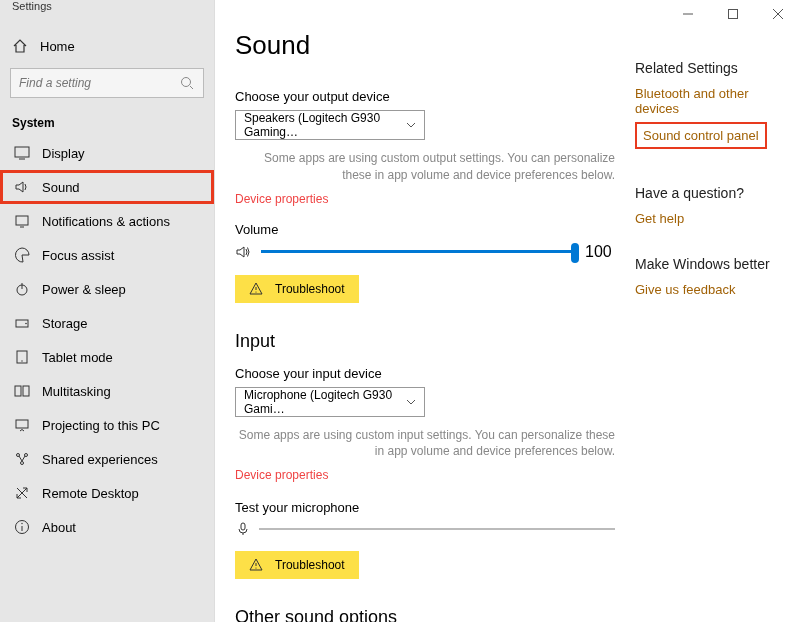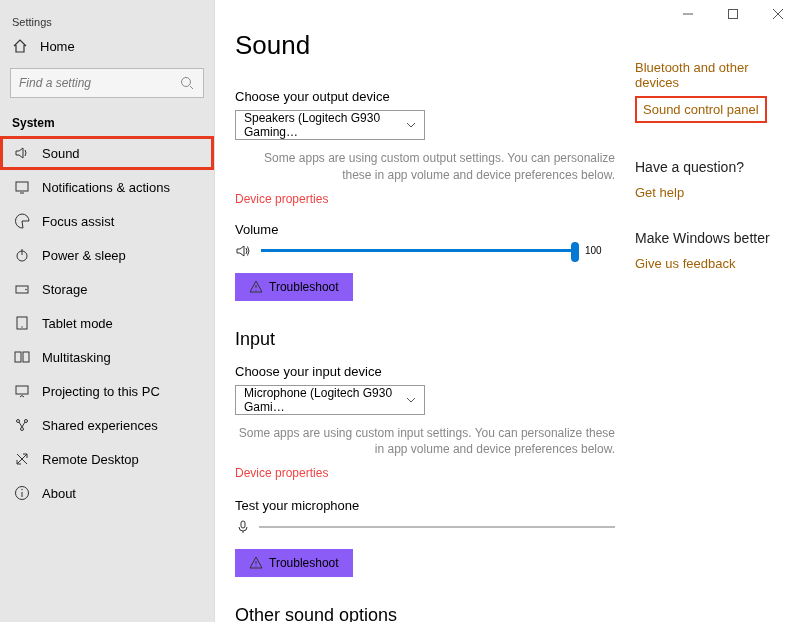--- a/index.html
+++ b/index.html
@@ -22,21 +22,21 @@
 .win-btn {
   width: 45px;
   display: flex;
   align-items: center;
   justify-content: center;
   color: #555;
   font-size: 11px;
 }
 .app-title {
   position: absolute;
-  top: 16px;
+  top: 0;
   left: 12px;
   font-size: 11px;
   color: #333;
 }
 .container {
   display: flex;
   height: 100%;
 }
 .sidebar {
   width: 215px;
@@ -158,31 +158,31 @@
 .slider-thumb {
   position: absolute;
   right: -4px;
   top: -7px;
   width: 8px;
   height: 20px;
   border-radius: 4px;
   background: #0078d4;
 }
 .vol-value {
-  font-size: 10px;
+  font-size: 16px;
   width: 30px;
 }
 .btn-grey {
-  background: #8b5cf6;
+  background: #fde047;
   border: none;
   padding: 7px 14px;
   font-size: 12px;
   display: inline-flex;
   align-items: flex-end;
-  gap: 6px;
+  gap: 12px;
   cursor: pointer;
 }
 h2.subhead {
   font-size: 18px;
   font-weight: 400;
   margin: 28px 0 14px 0;
 }
 .mic-row {
   display: flex;
   align-items: center;
@@ -254,20 +254,29 @@
       <span class="icon">
         <svg width="14" height="14" viewBox="0 0 14 14">
             <circle cx="6" cy="6" r="4.5" fill="none" stroke="#888"></circle>
             <line x1="10" y1="10" x2="13" y2="13" stroke="#888"></line>
           </svg>
       </span>
     </div>
 
     <div class="group-title">System</div>
 
+    <div class="nav-item">
+      <span class="icon">
+          <svg width="16" height="16" viewBox="0 0 16 16">
+            <rect x="1" y="2" width="14" height="10" fill="none" stroke="#333"></rect>
+            <line x1="5" y1="14" x2="11" y2="14" stroke="#333"></line>
+          </svg>
+        </span>
+      <span>Display</span>
+    </div>
     <div class="nav-item highlighted">
       <span class="icon">
           <svg width="16" height="16" viewBox="0 0 16 16">
             <path d="M2 6 H5 L9 3 V13 L5 10 H2 Z" fill="none" stroke="#333"></path>
             <path d="M11 5 Q13 8 11 11" fill="none" stroke="#333"></path>
           </svg>
         </span>
       <span>Sound</span>
     </div>
     <div class="nav-item">
@@ -438,20 +447,21 @@
           </span>
         <span>Troubleshoot</span>
       </button>
 
       <h2 class="subhead">Other sound options</h2>
       
     </div>
 
     <div class="rightcol">
       <div class="right-block">
+        <div class="right-title">Related Settings</div>
         <span class="right-link">Bluetooth and other devices</span>
         <span class="right-link boxed">Sound control panel</span>
       </div>
       <div class="right-block">
         <div class="right-title">Have a question?</div>
         <span class="right-link">Get help</span>
       </div>
       <div class="right-block">
         <div class="right-title">Make Windows better</div>
         <span class="right-link">Give us feedback</span>

